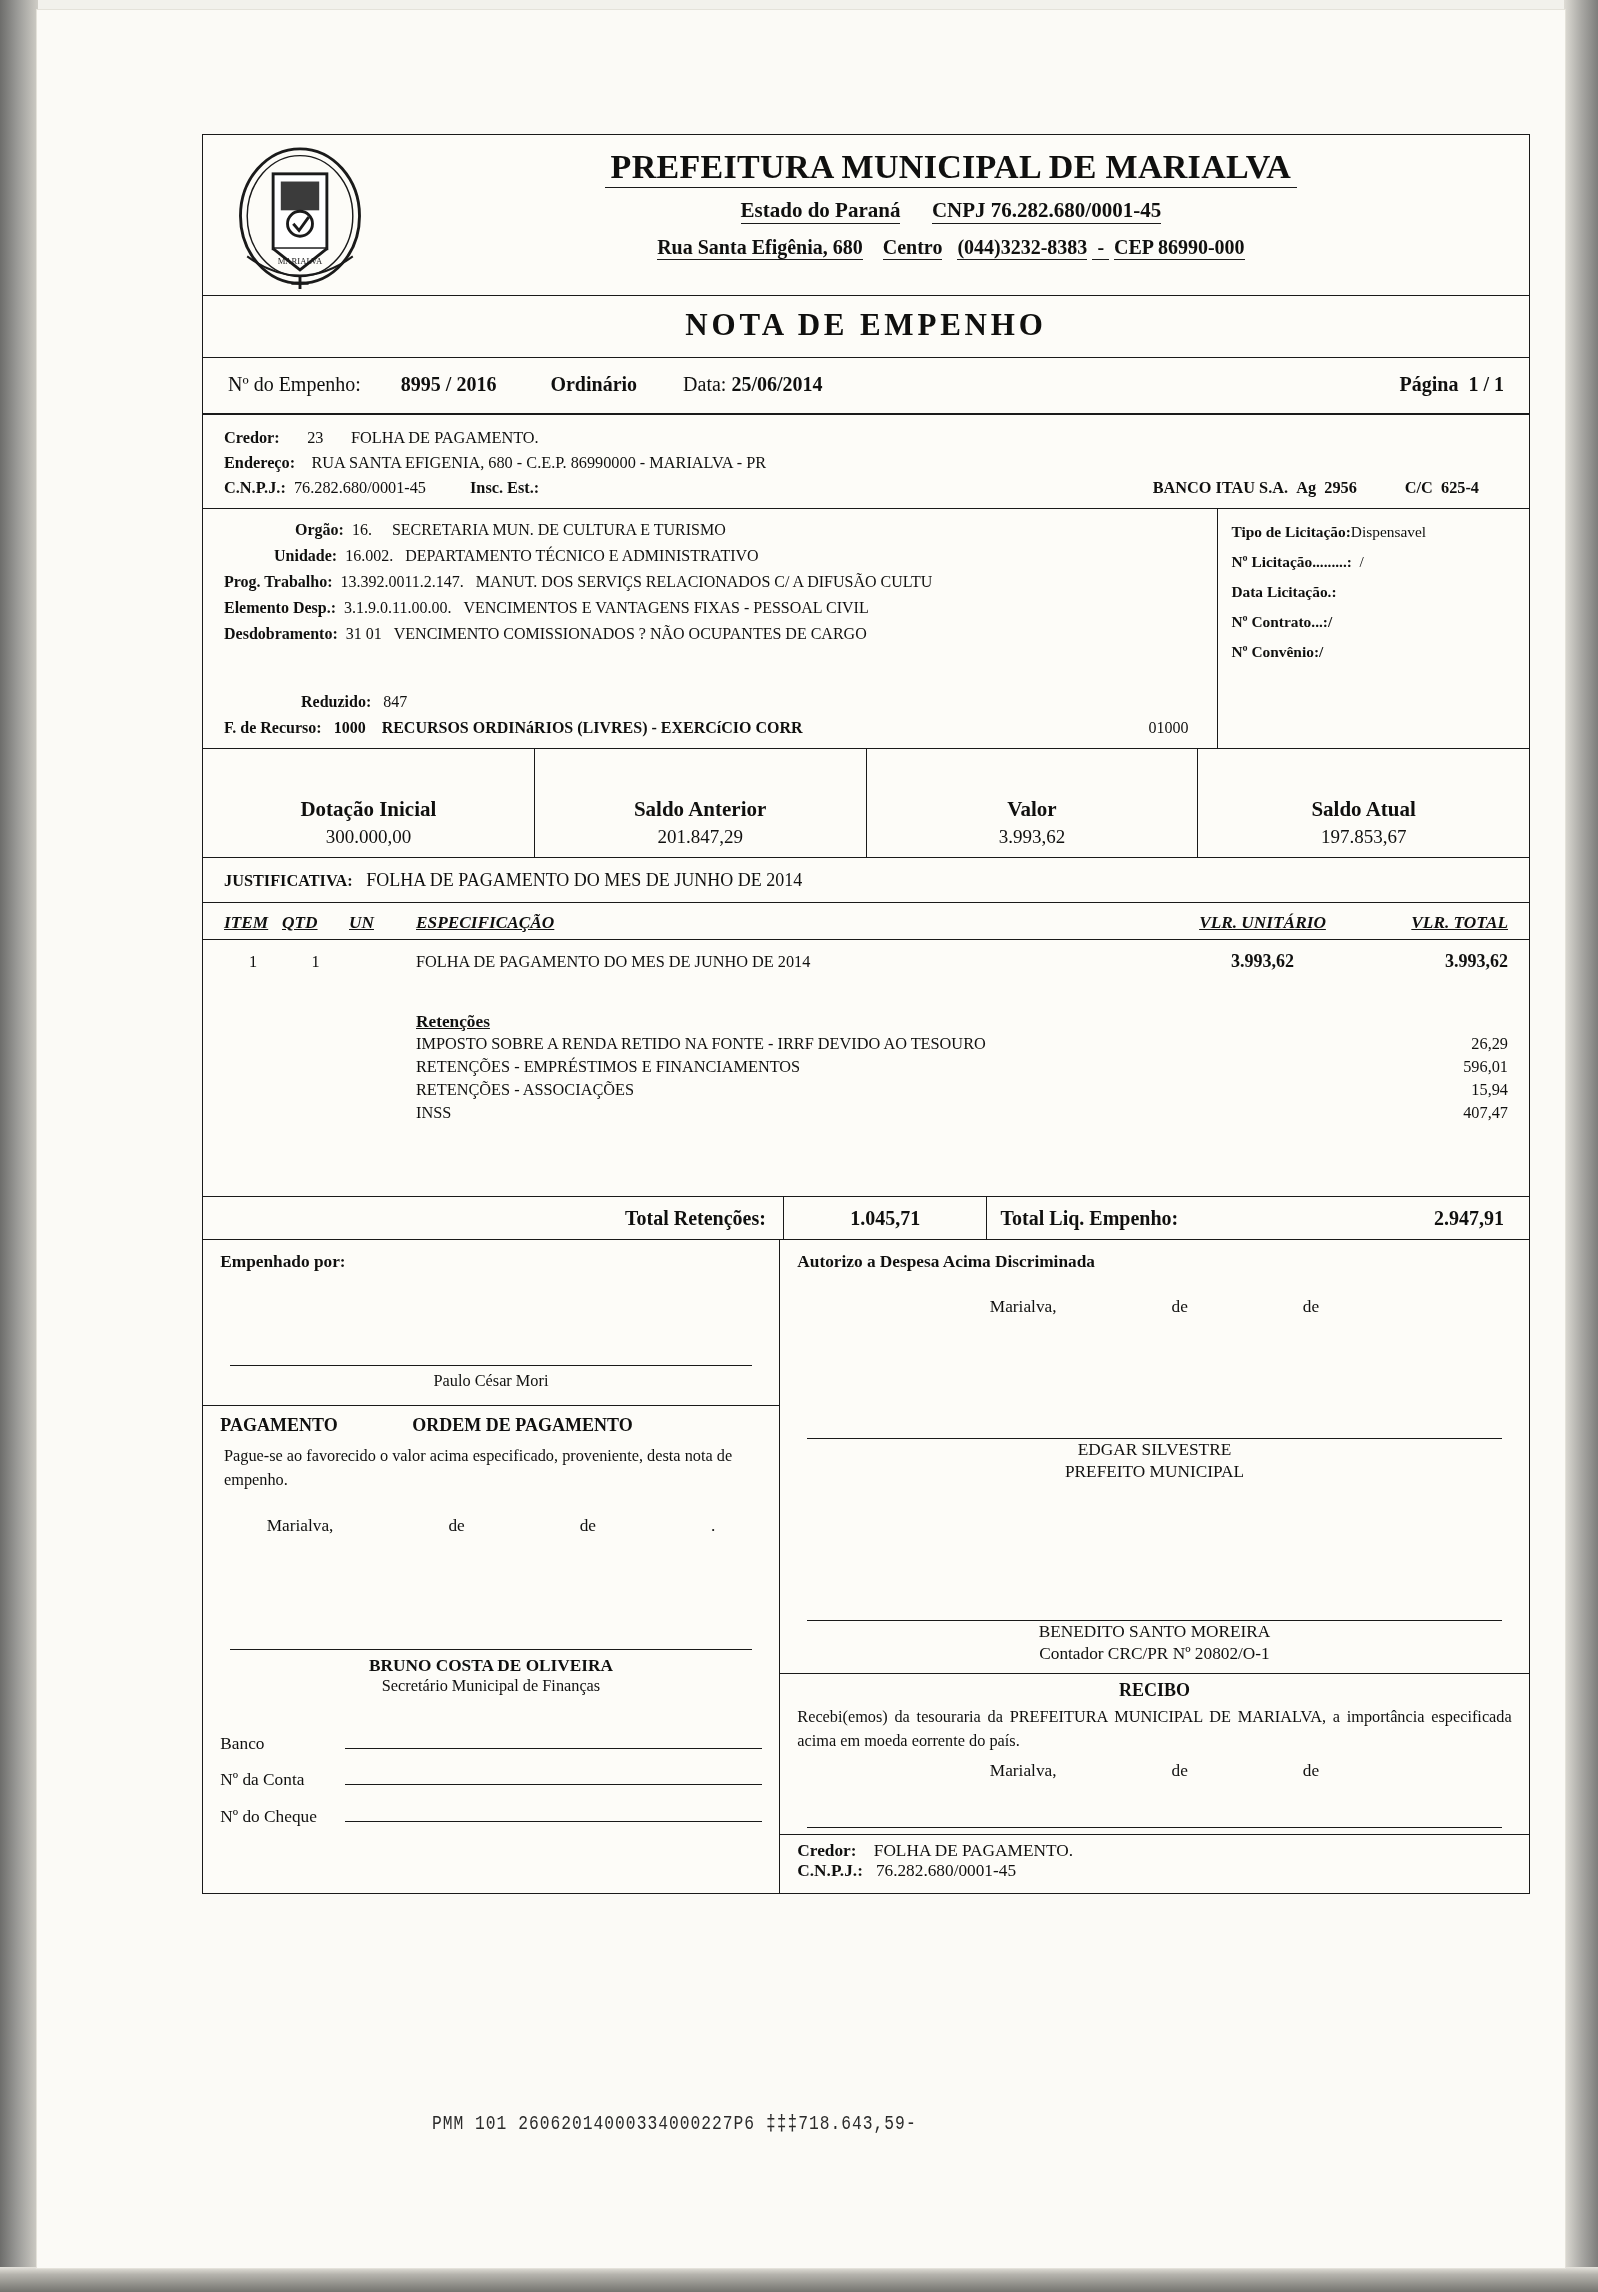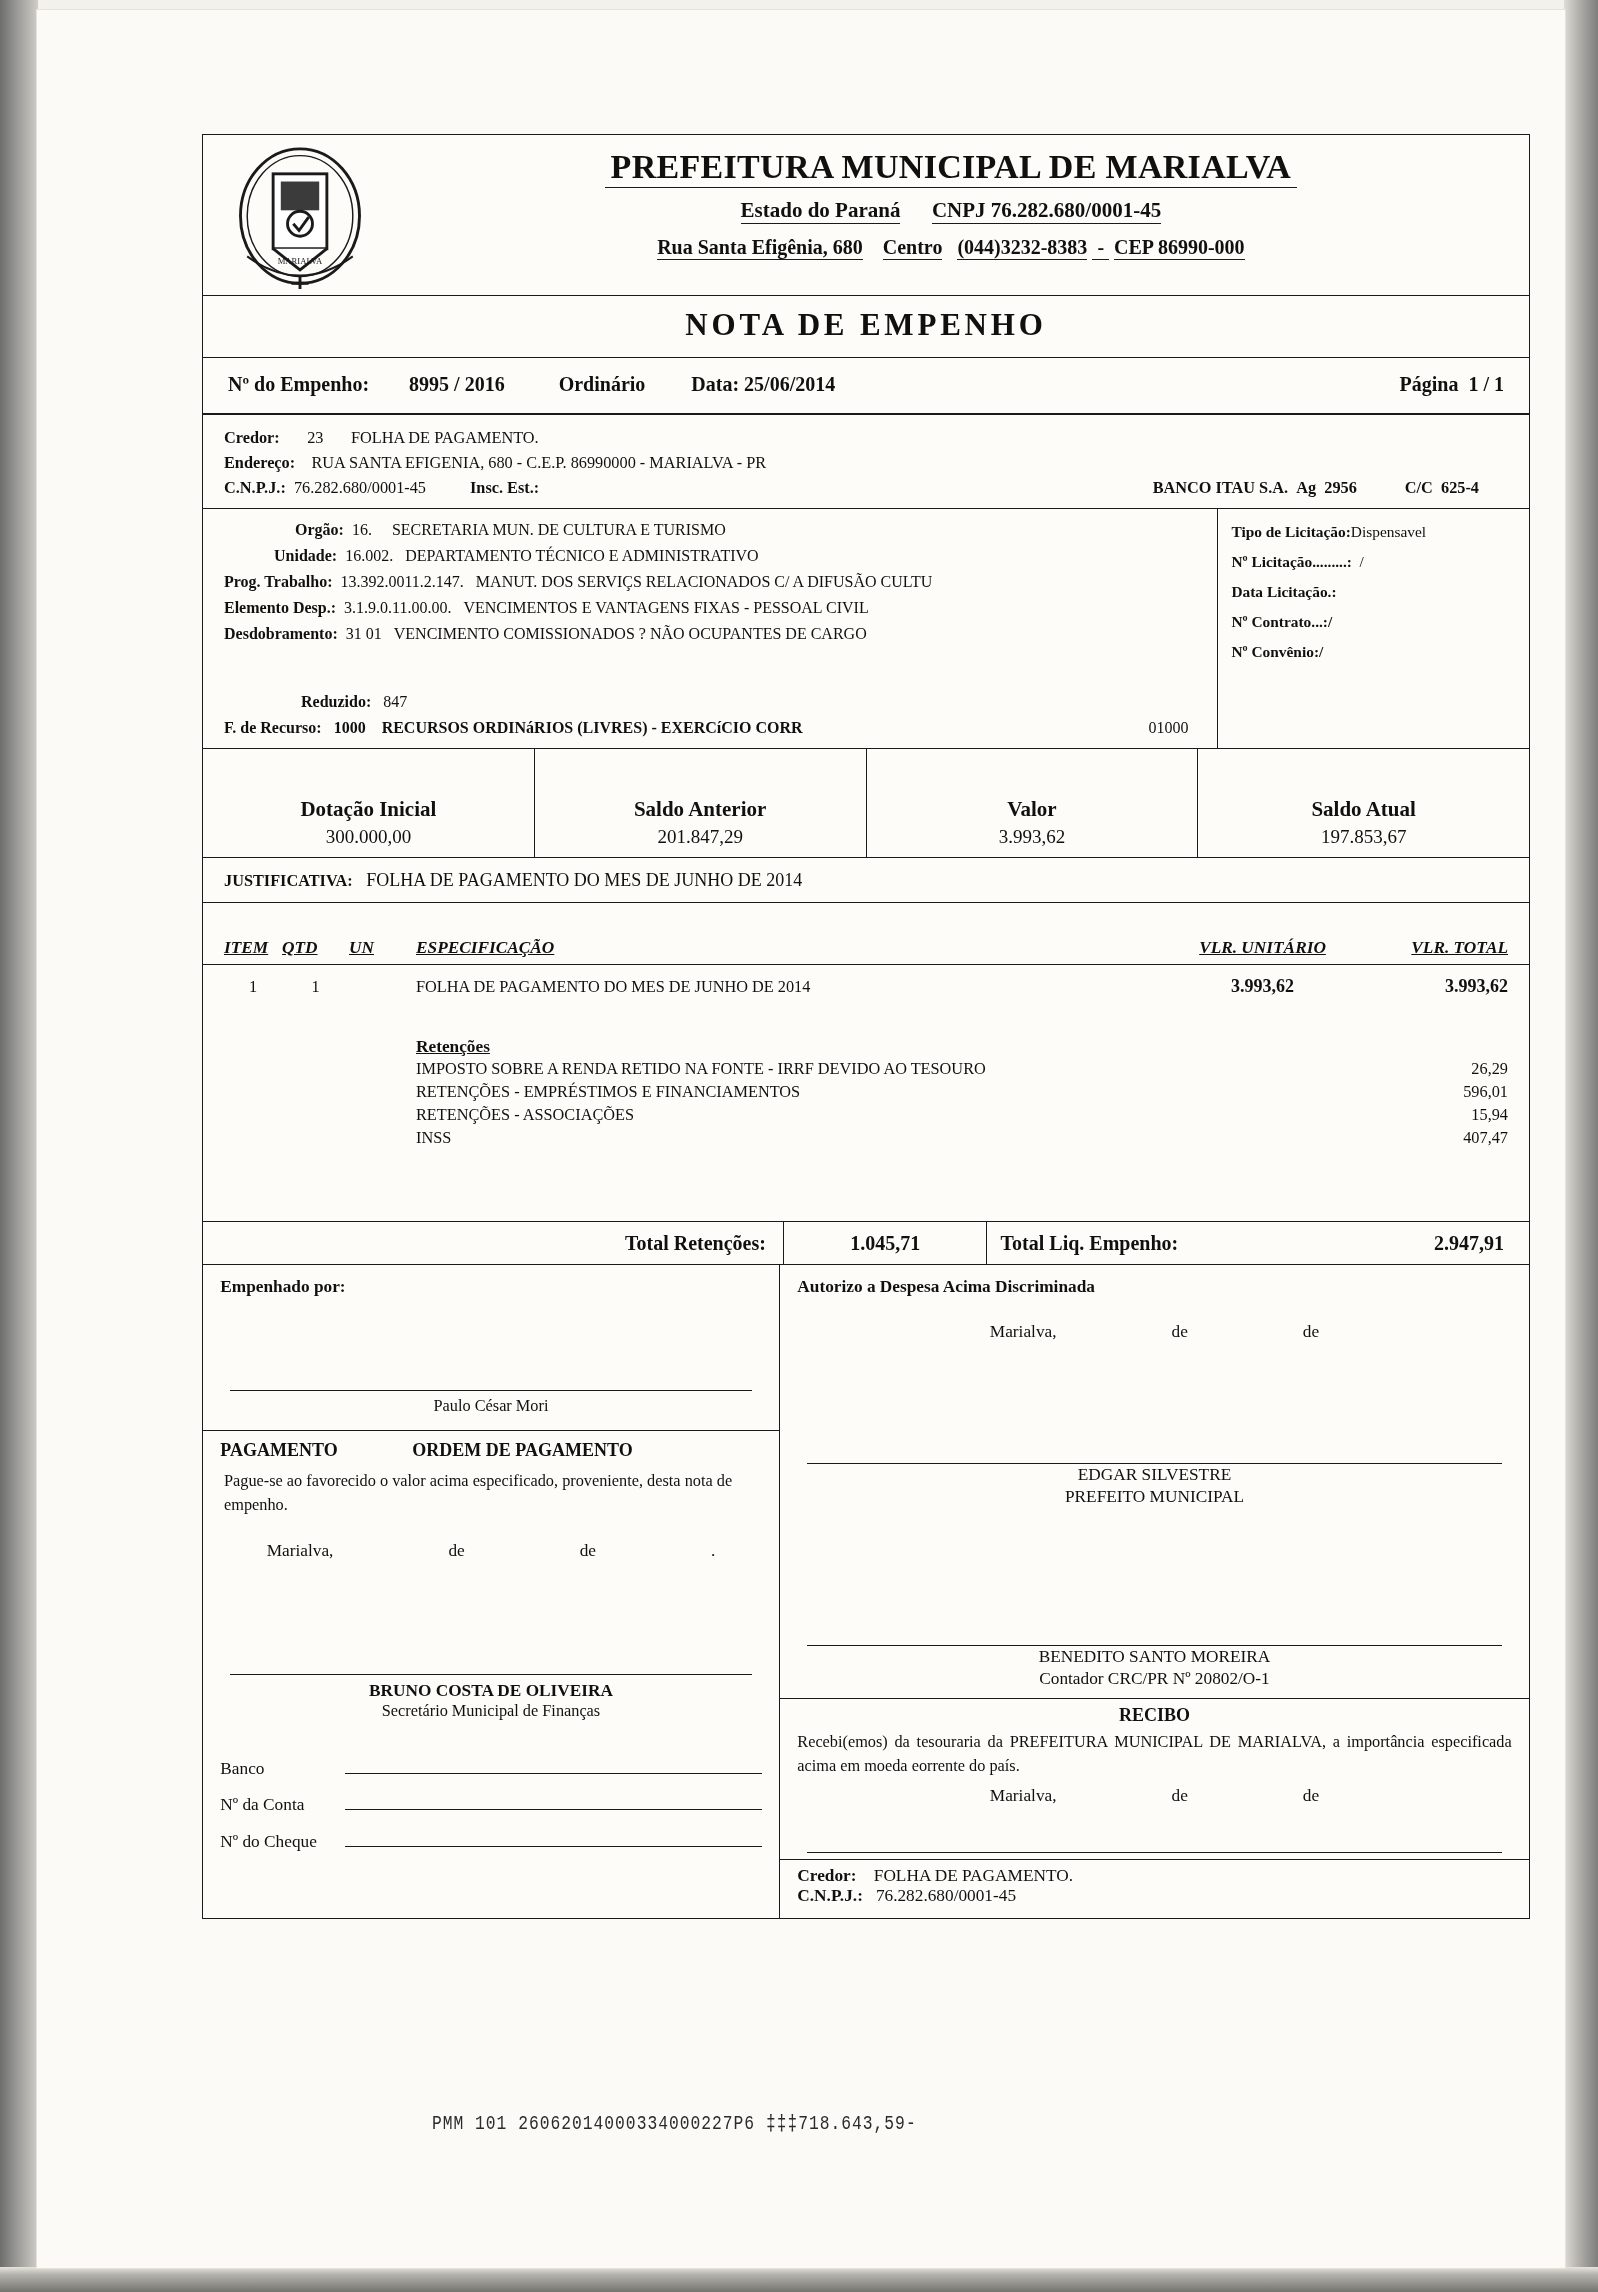--- a/index.html
+++ b/index.html
@@ -110,21 +110,21 @@
   }
 
   .empenho-line {
     display: flex;
     align-items: baseline;
     padding: 15.4px 25px 17.3px 25px;
     border-bottom: 2.9px solid #1a1a1a;
     font-size: 20px;
     font-weight: bold;
   }
-  .empenho-line .lbl { font-weight: bold; }
+  .empenho-line .lbl { font-weight: normal; }
   .empenho-line .v { font-weight: bold; }
   .empenho-line .sp1 { width: 40px; }
   .empenho-line .sp2 { width: 54px; }
   .empenho-line .sp3 { width: 46px; }
   .empenho-line .pg { margin-left: auto; }
 
   
   .credor {
     padding: 9.6px 21px 7.7px 21px;
     border-bottom: 1.9px solid #1a1a1a;
@@ -176,21 +176,21 @@
     align-items: baseline;
     padding: 9.6px 21px 5.8px 21px;
     font-style: italic;
     font-weight: bold;
     font-size: 17.3px;
     border-bottom: 1px solid #1a1a1a;
   }
   .item-head .c-item { width: 58px; text-decoration: underline; }
   .item-head .c-qtd { width: 67px; text-decoration: underline; }
   .item-head .c-un { width: 67px; text-decoration: underline; }
-  .item-head .c-esp { flex: 1; text-decoration: underline; margin-top: 25px; }
+  .item-head .c-esp { flex: 1; text-decoration: underline; }
   .item-head .c-vu { width: 183px; text-align: center; text-decoration: underline; }
   .item-head .c-vt { width: 154px; text-align: right; text-decoration: underline; }
 
   .item-body { min-height: 245px; padding: 11.5px 21px 0 21px; position: relative; }
   .item-row { display: flex; align-items: baseline; font-size: 16.3px; }
   .item-row .c-item { width: 58px; text-align: center; }
   .item-row .c-qtd { width: 67px; text-align: center; }
   .item-row .c-un { width: 67px; }
   .item-row .c-esp { flex: 1; }
   .item-row .c-vu { width: 183px; text-align: center; font-weight: bold; font-size: 18px; }

